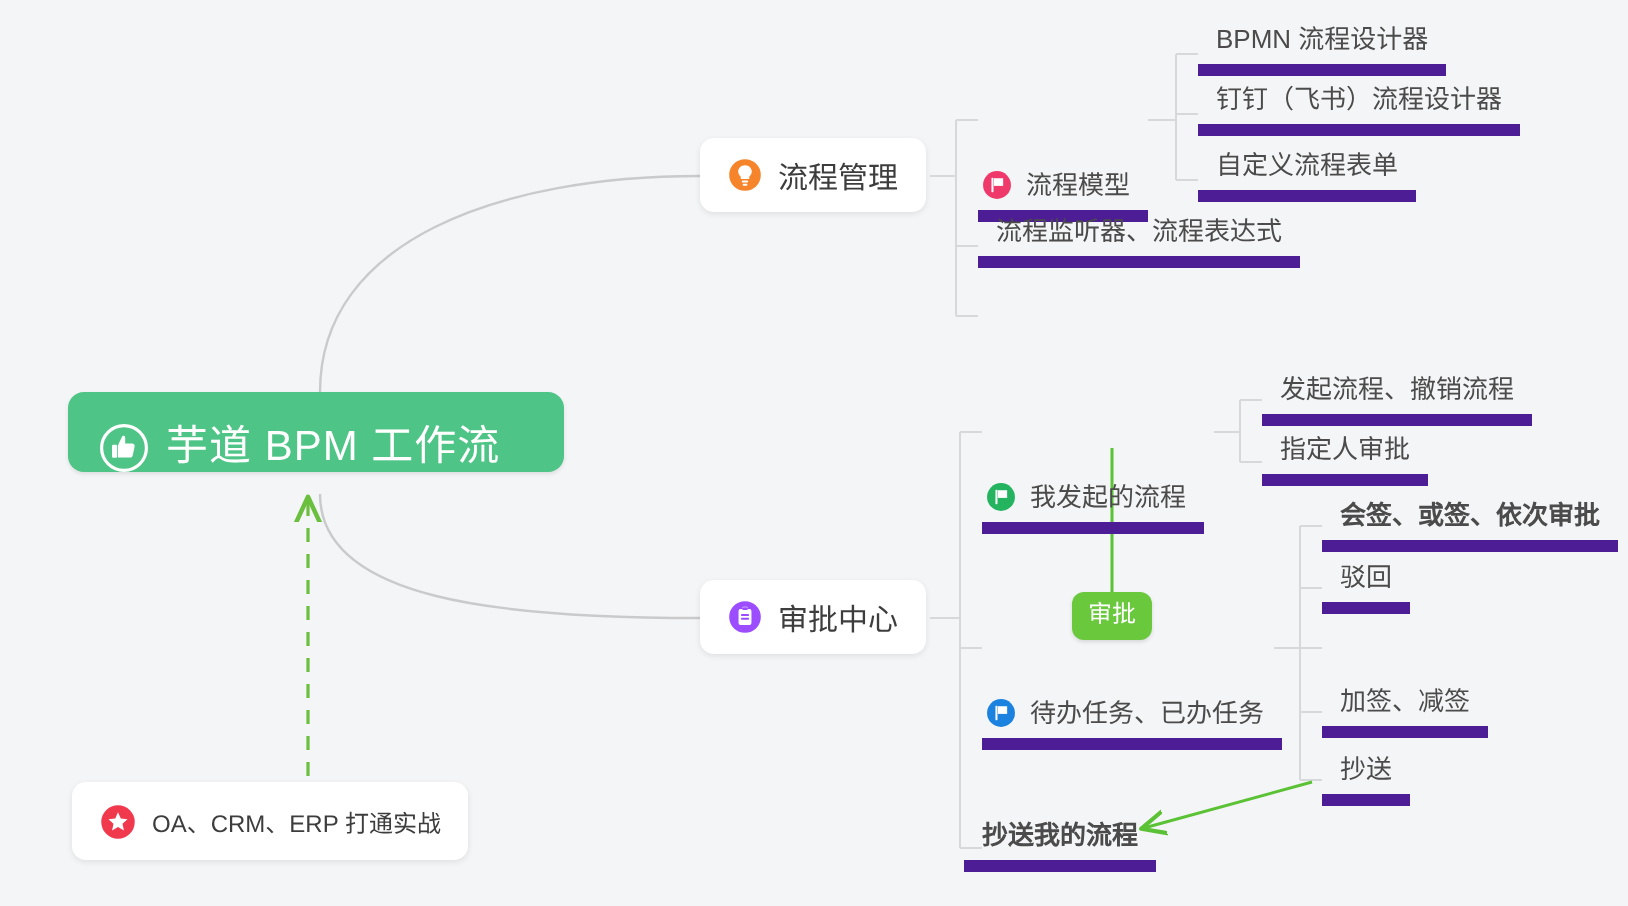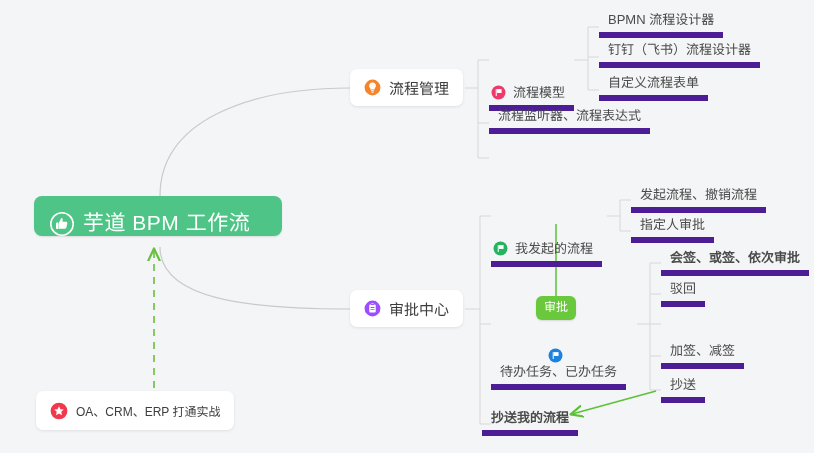--- a/index.html
+++ b/index.html
@@ -243,21 +243,21 @@
         <rect x="6.3" y="5.2" width="1.35" height="9.6" rx="0.5" fill="#ffffff"></rect>
         <path d="M7.9 5.5 L14.1 5.5 L14.1 10.6 L7.9 10.6 Z" fill="#ffffff"></path>
       </svg>
     </span>
     <span class="leaf-text">我发起的流程</span>
   </div>
 
   <div class="leaf" style="left:631px; top:186px;">发起流程、撤销流程</div>
   <div class="leaf" style="left:631px; top:216px;">指定人审批</div>
 
-  <div class="leaf with-icon" style="left:491px; top:308px;flex-direction:column;">
+  <div class="leaf with-icon" style="left:491px; top:308px;">
     <span class="ico">
       <svg width="15" height="15" viewBox="0 0 20 20">
         <circle cx="10" cy="10" r="9.3" fill="#1b82e0"></circle>
         <rect x="6.3" y="5.2" width="1.35" height="9.6" rx="0.5" fill="#ffffff"></rect>
         <path d="M7.9 5.5 L14.1 5.5 L14.1 10.6 L7.9 10.6 Z" fill="#ffffff"></path>
       </svg>
     </span>
     <span class="leaf-text">待办任务、已办任务</span>
   </div>
 

